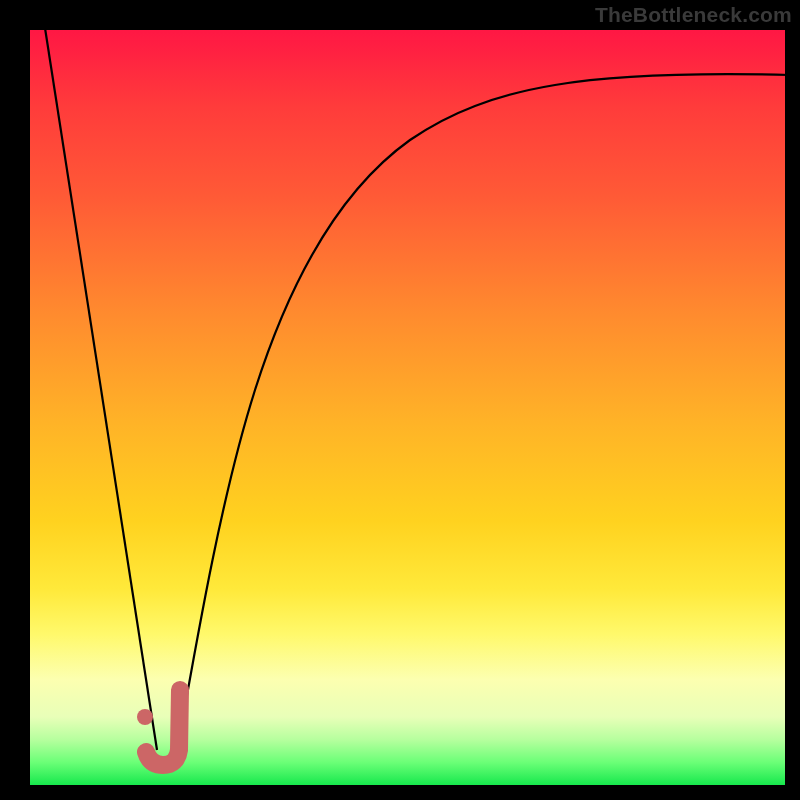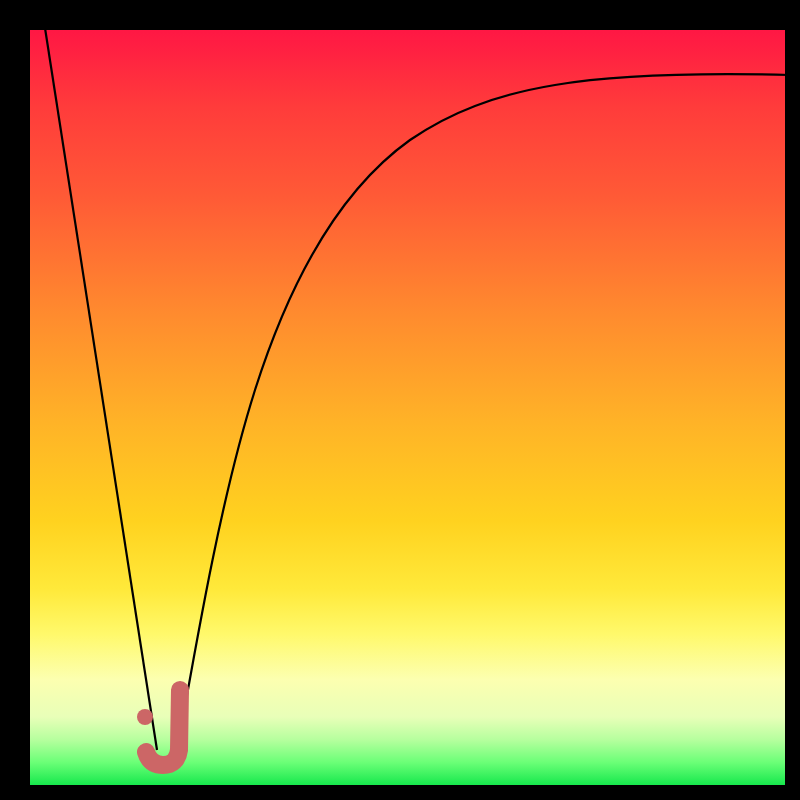--- a/index.html
+++ b/index.html
@@ -91,13 +91,14 @@
              C 260 250, 310 160, 380 110
              C 460 55, 560 40, 760 45"></path>
 
     <circle class="marker-dot" cx="115" cy="687" r="8"></circle>
     <path class="marker-j" d="M 116 722
              Q 120 735 133 735
              Q 147 735 149 720
              L 150 660"></path>
   </svg>
 
+  <div class="watermark">TheBottleneck.com</div>
 </div>
 
 </body></html>

